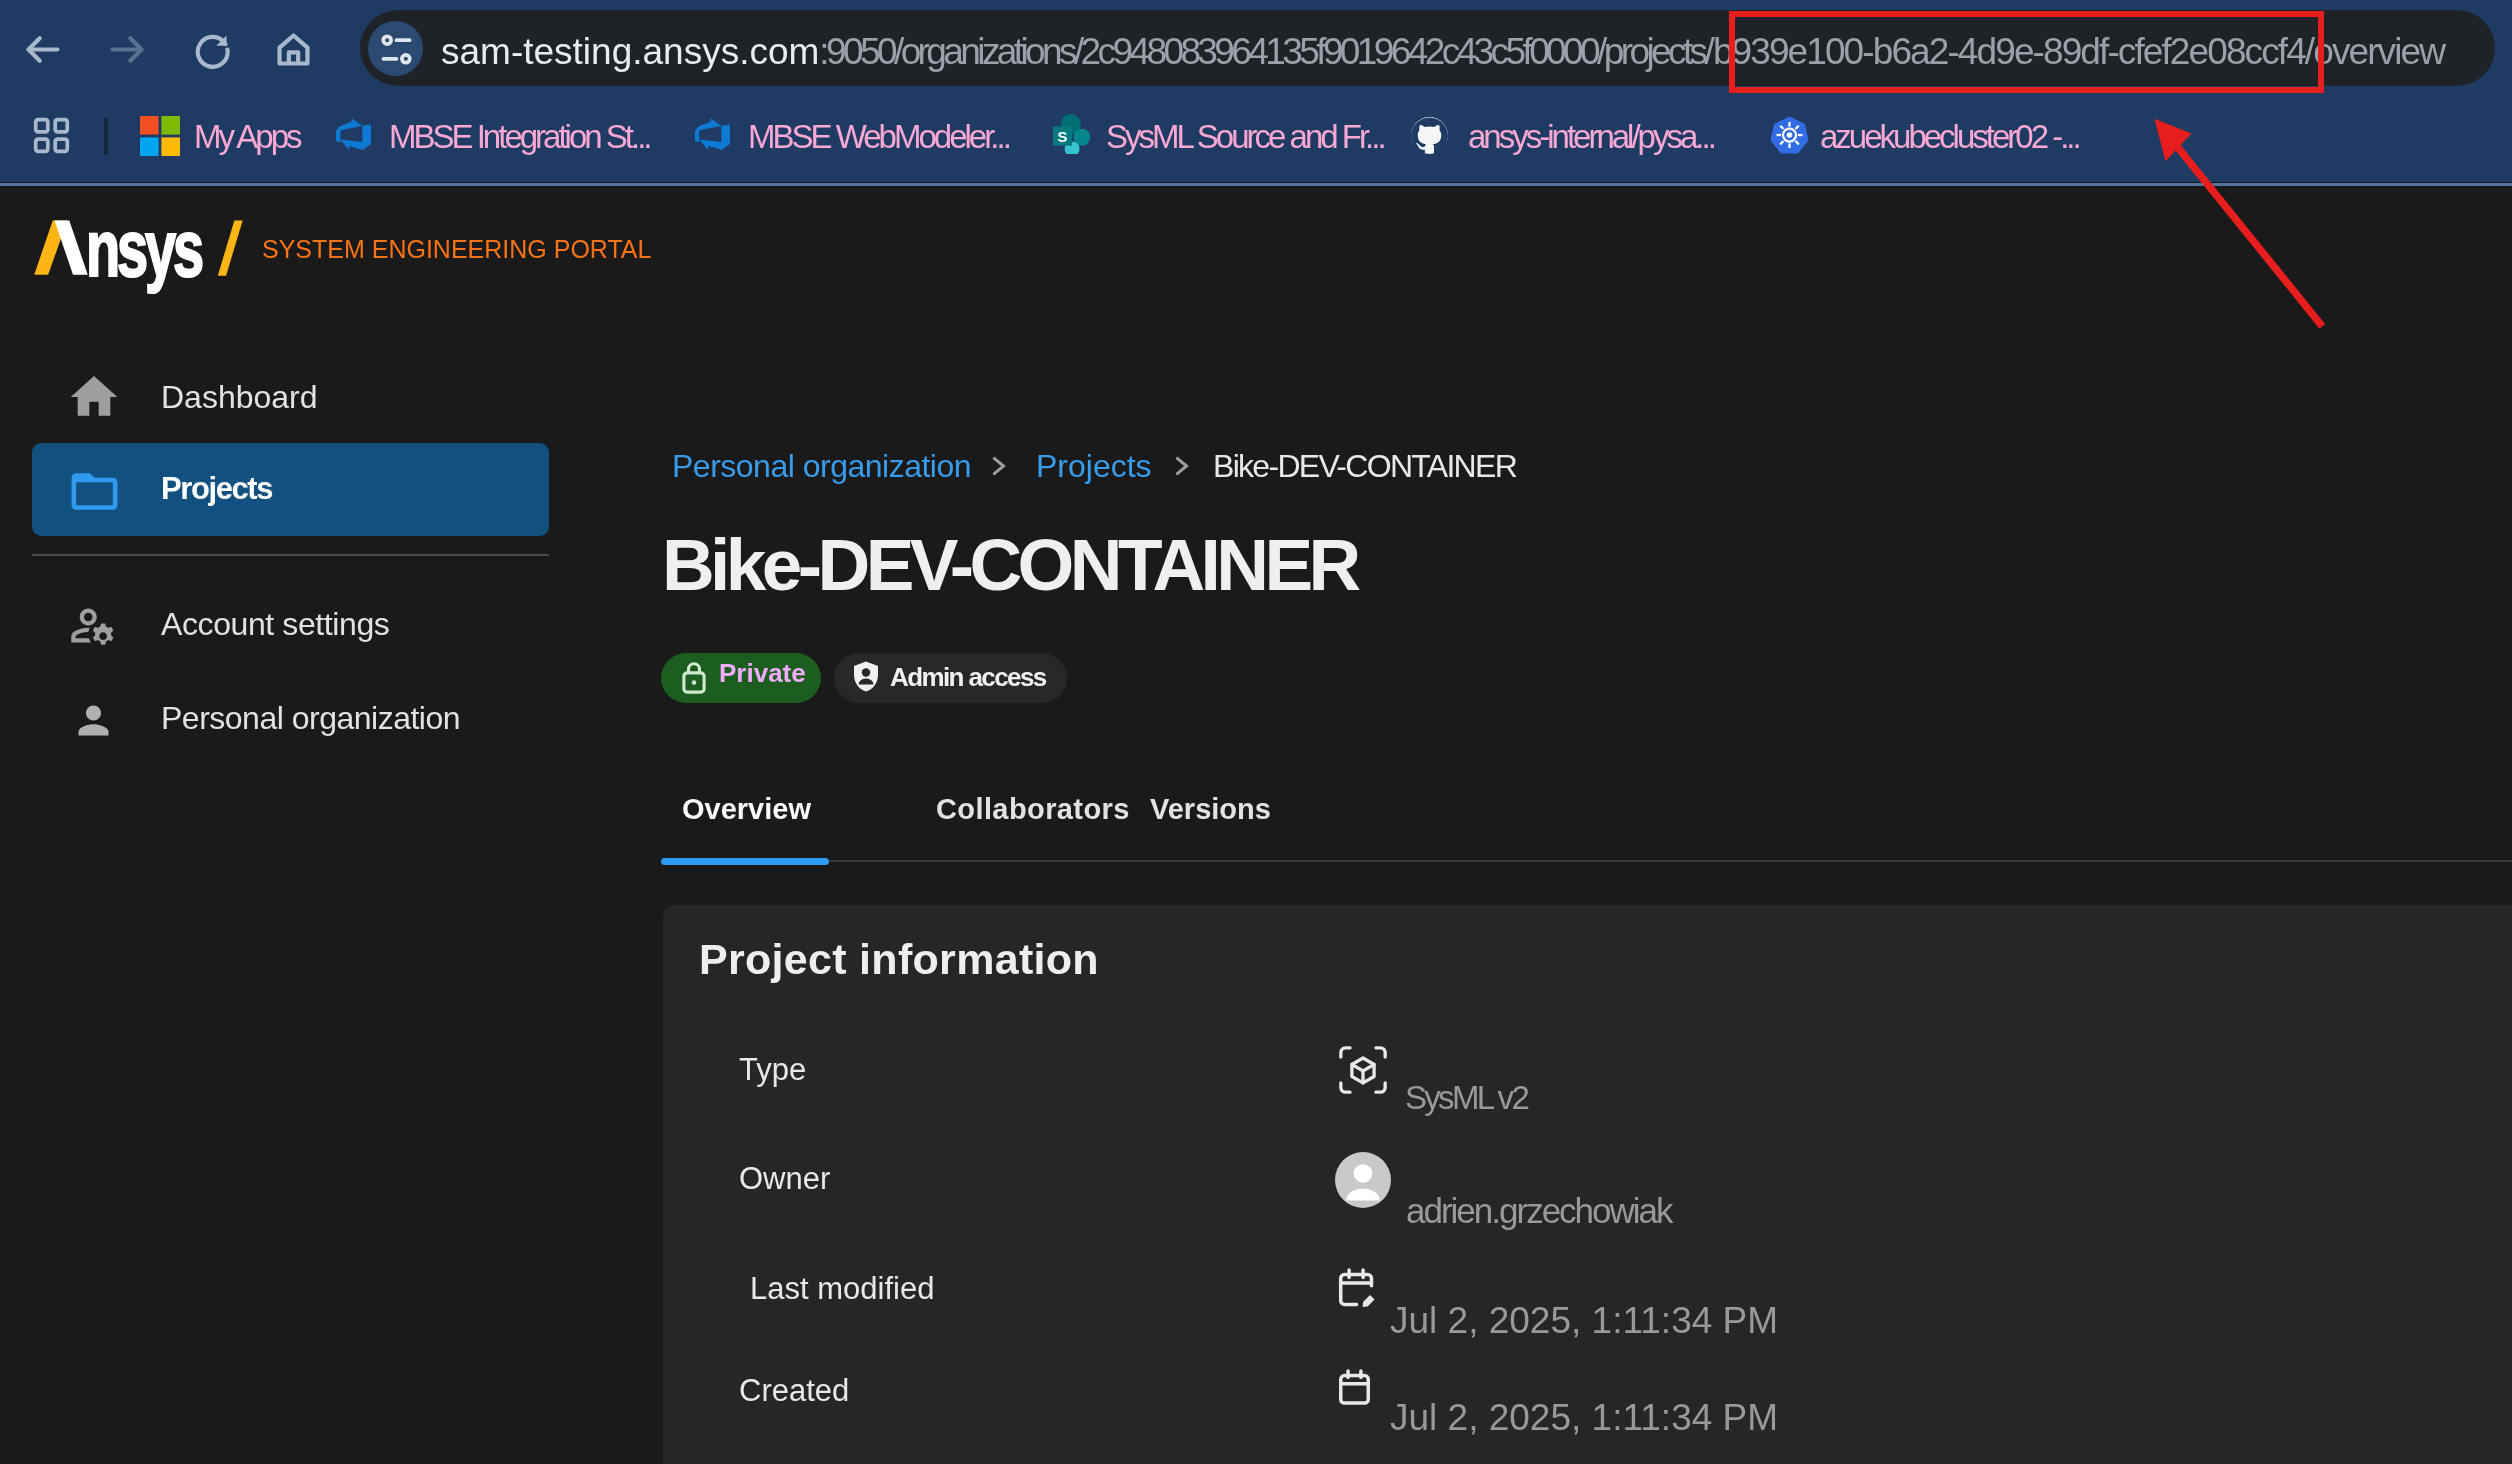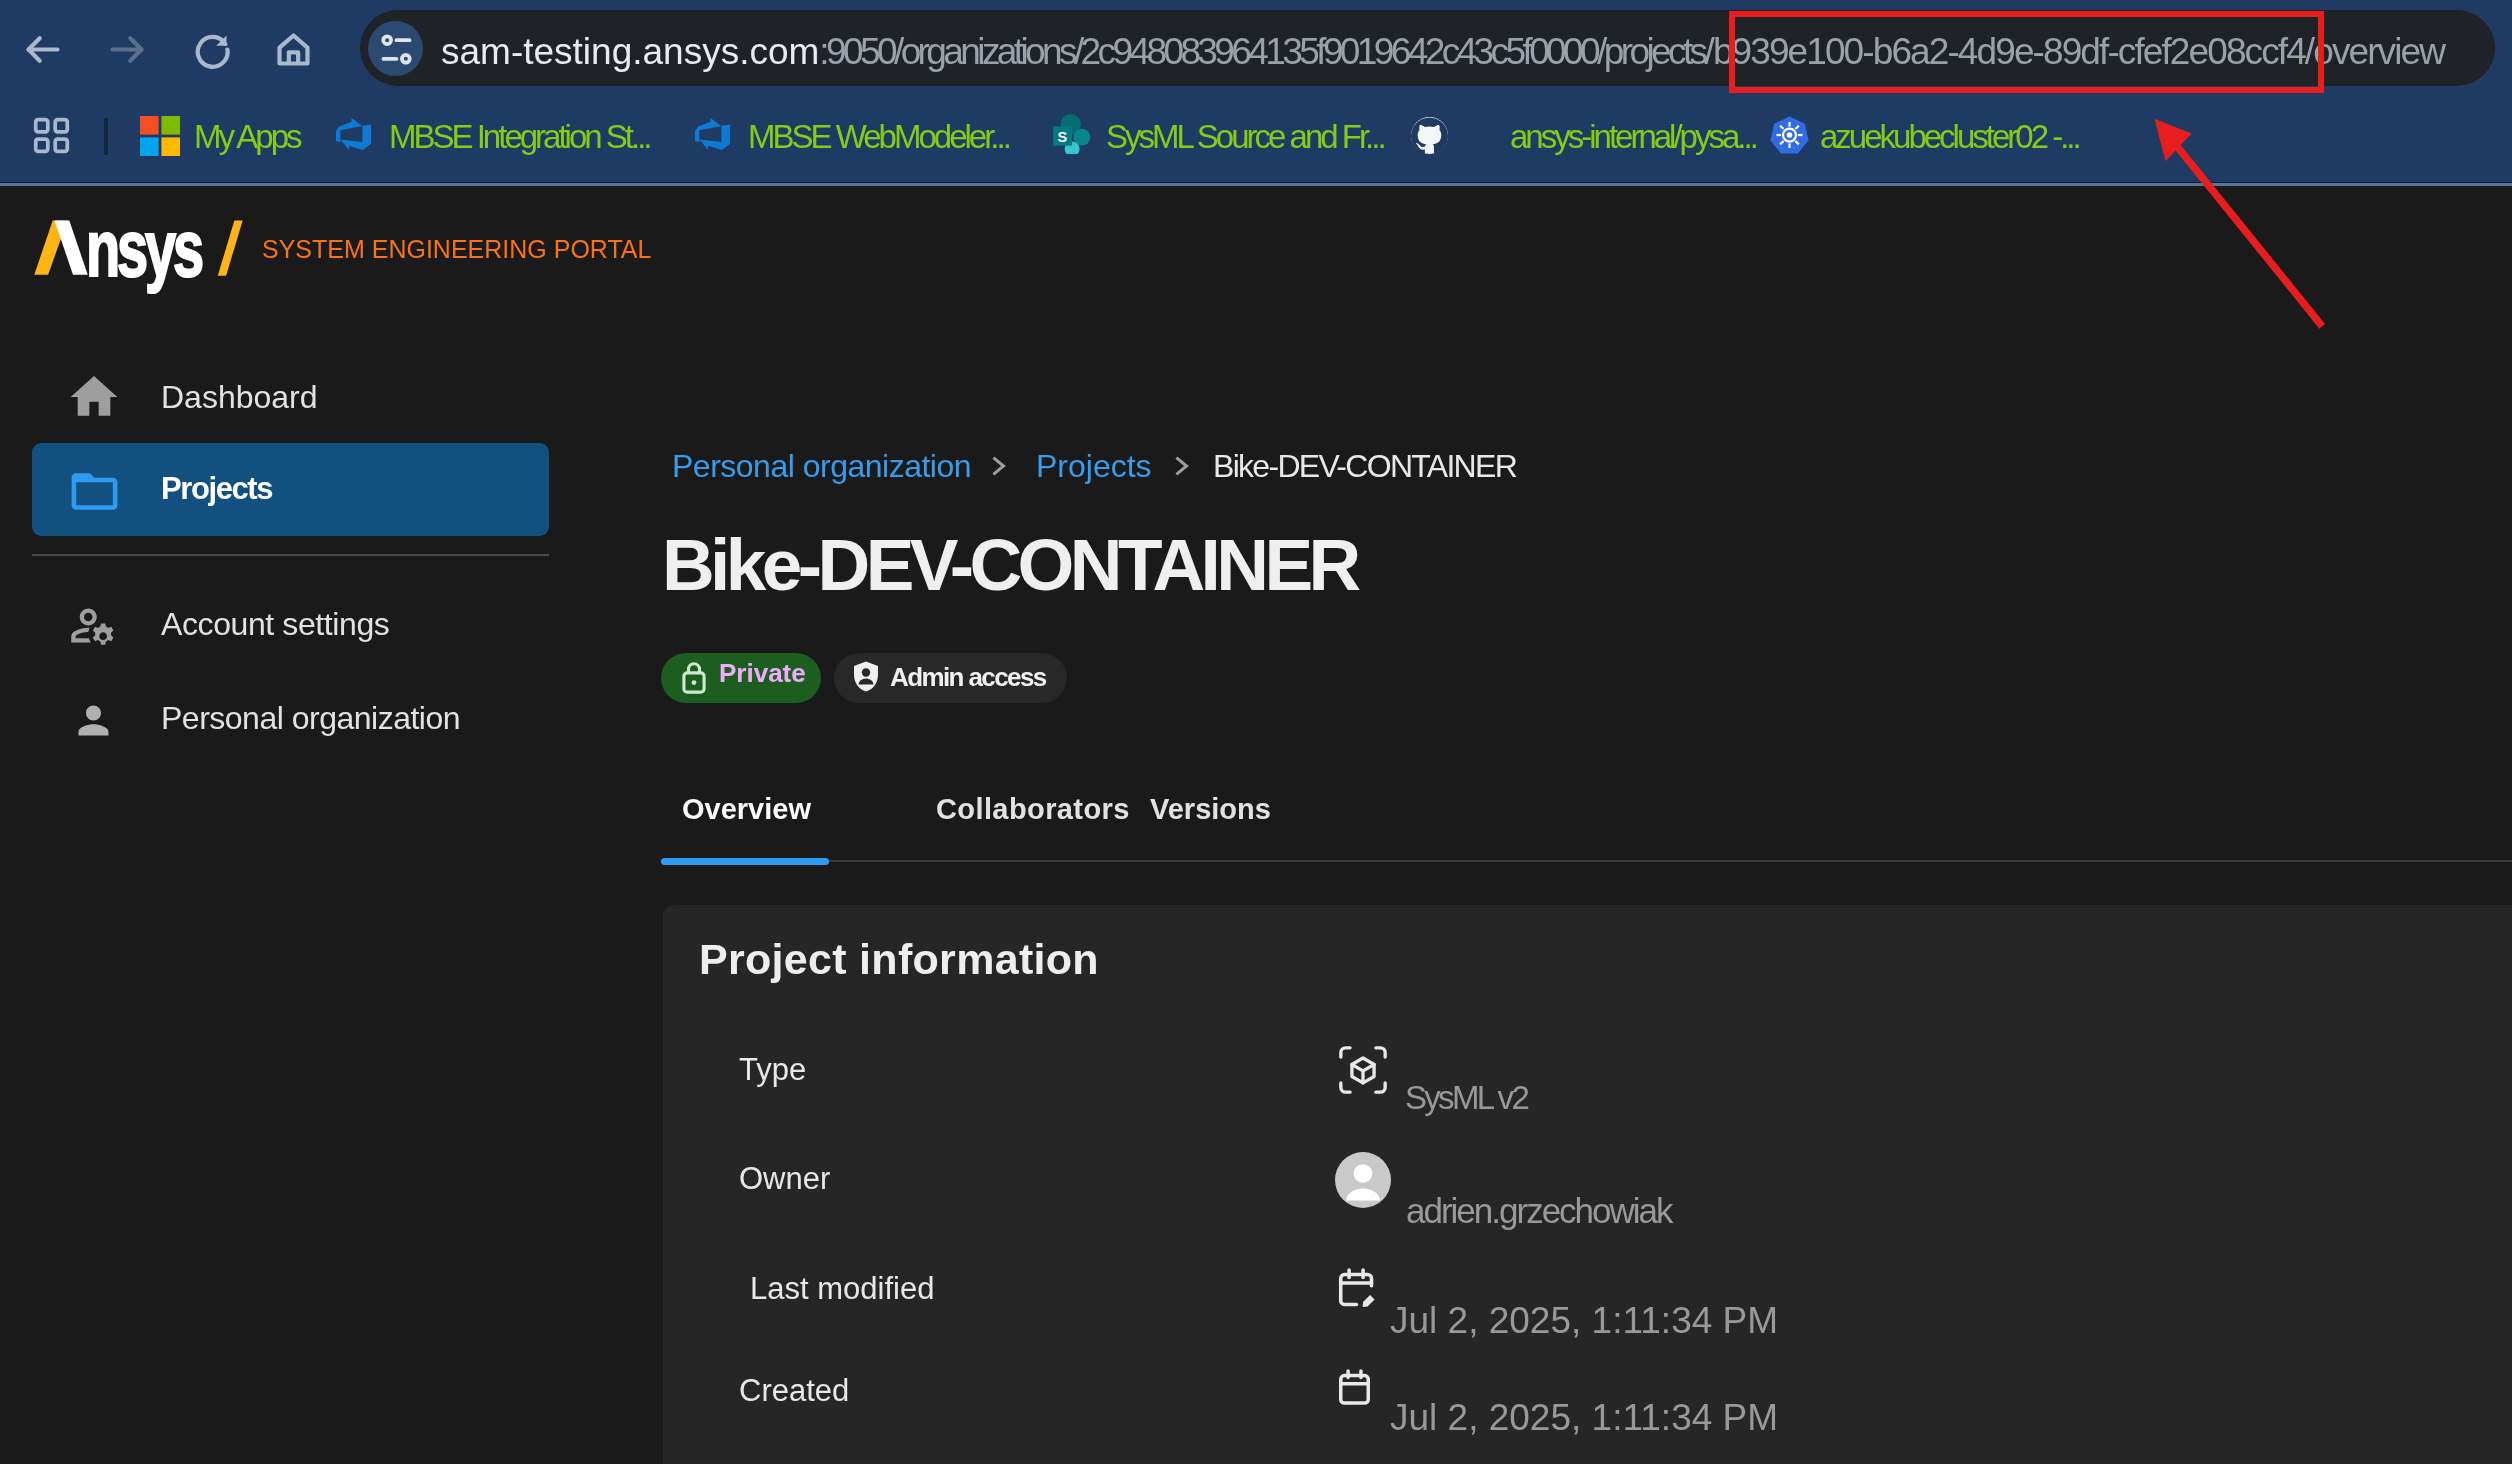--- a/index.html
+++ b/index.html
@@ -7,21 +7,21 @@
   body { font-family:"Liberation Sans", sans-serif; background:#1a1a1a; position:relative; }
   .abs { position:absolute; }
   
   #toolbar { left:0; top:0; width:2512px; height:97px; background:#1f3b63; }
   #bookmarks { left:0; top:97px; width:2512px; height:85px; background:#1f3b63; }
   #bmdivider { left:0; top:183px; width:2512px; height:2.8px; background:#53749f; }
   #addressbar { left:360px; top:10.2px; width:2135px; height:76px; border-radius:38px; background:#1f2227; }
   #chipcircle { left:368px; top:21.3px; width:55px; height:55px; border-radius:50%; background:#2b4a72; }
   #urltext { left:441px; top:31px; font-size:37px; color:#9aa1a8; white-space:nowrap; letter-spacing:-2.9px;}
   #urltext .w { color:#e9ecef; letter-spacing:0px; }
-  .bmlabel { top:118px; font-size:33px; letter-spacing:-3px; color:#84cc16; white-space:nowrap; }
+  .bmlabel { top:118px; font-size:33px; letter-spacing:-3px; color:#f9a8d4; white-space:nowrap; }
   
   .navtext { font-size:32px; color:#e2e2e2; }
   #pill { left:32px; top:443px; width:517px; height:93px; border-radius:9.3px; background:#125080; }
   #sidedivider { left:32px; top:554px; width:517px; height:1.9px; background:#4a4a4a; }
   .crumb { font-size:32px; }
   .blue { color:#379cec; }
   #title { left:662px; top:523px; font-size:73px; font-weight:700; color:#efefef; letter-spacing:-4.6px; }
   .chip { top:653px; height:50px; border-radius:25px; font-weight:700; }
   #tabrow-line { left:661px; top:860px; width:1852px; height:1.9px; background:#3a3a3a; }
   #tab-underline { left:661px; top:858px; width:168px; height:6.5px; border-radius:3.7px; background:#2e9bf0; }
@@ -121,21 +121,21 @@
       <line x1="15.6" y1="27.9" x2="12" y2="31.5"></line>
       <line x1="28.4" y1="27.9" x2="32" y2="31.5"></line>
     </g>
     <circle cx="22" cy="21.5" r="3" fill="#ffffff"></circle>
   </svg>
 
   <div class="abs bmlabel" style="left:194px;">My Apps</div>
   <div class="abs bmlabel" style="left:389px;">MBSE Integration St...</div>
   <div class="abs bmlabel" style="left:748px;">MBSE WebModeler...</div>
   <div class="abs bmlabel" style="left:1106px;">SysML Source and Fr...</div>
-  <div class="abs bmlabel" style="left:1510px;">ansys-internal/pysa...</div>
+  <div class="abs bmlabel" style="left:1468px;">ansys-internal/pysa...</div>
   <div class="abs bmlabel" style="left:1820px;">azuekubecluster02 -...</div>
 
   <svg class="abs" style="left:28px; top:213px;" width="232" height="83" viewBox="0 0 250 90">
     <polygon points="26,8 42,8 21,67 6,67" fill="#fdb515"></polygon>
     <polygon points="28,8 44,8 64,67 48,67" fill="#ffffff"></polygon>
     <polygon points="223,8 232,8 214,68 205,68" fill="#fdb515"></polygon>
   </svg>
   <div class="abs" style="left:86px; top:202px; font-size:56px; font-weight:700; color:#ffffff; letter-spacing:-3.2px; -webkit-text-stroke:1.5px #ffffff; transform:scaleY(1.42); transform-origin:left top;">nsys</div>
   <div class="abs" style="left:262px; top:235px; font-size:25px; font-weight:400; color:#f97316; letter-spacing:0px;">SYSTEM ENGINEERING PORTAL</div>
 

